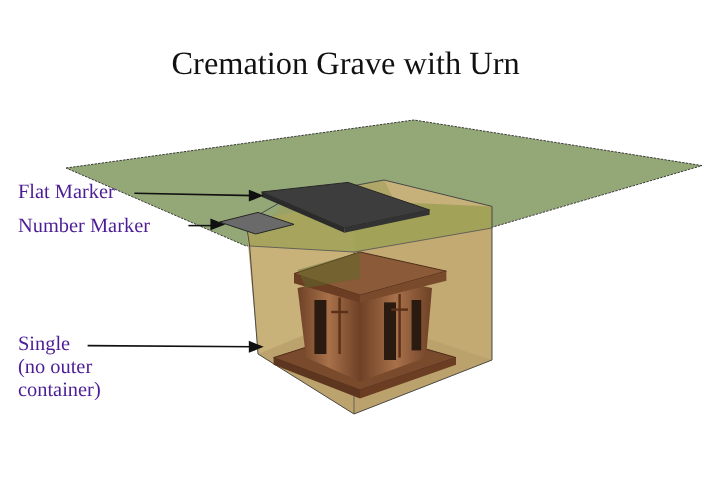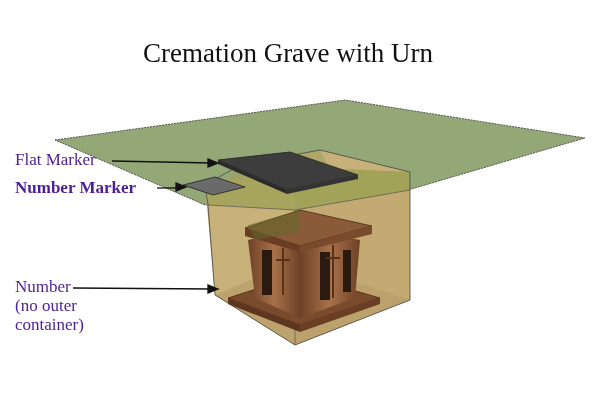--- a/index.html
+++ b/index.html
@@ -73,18 +73,18 @@
     <line x1="112" y1="161" x2="212" y2="163"></line>
     <polygon points="218,163 208,159 208,167"></polygon>
     <line x1="157" y1="188" x2="180" y2="188"></line>
     <polygon points="186,187 176,183 176,191"></polygon>
     <line x1="73" y1="288" x2="212" y2="289"></line>
     <polygon points="218,289 208,285 208,293"></polygon>
   </g>
 </svg>
 
 <div class="label" style="left:15px;top:150px;">Flat Marker</div>
-<div class="label" style="left:15px;top:178px;font-weight:bold;">Number Marker</div>
+<div class="label" style="left:15px;top:178px;">Number Marker</div>
 <div class="label" style="left:15px;top:277px;">
-  <div>Number</div>
+  <div>Single</div>
   <div>(no outer</div>
   <div>container)</div>
 </div>
 
 </body></html>

